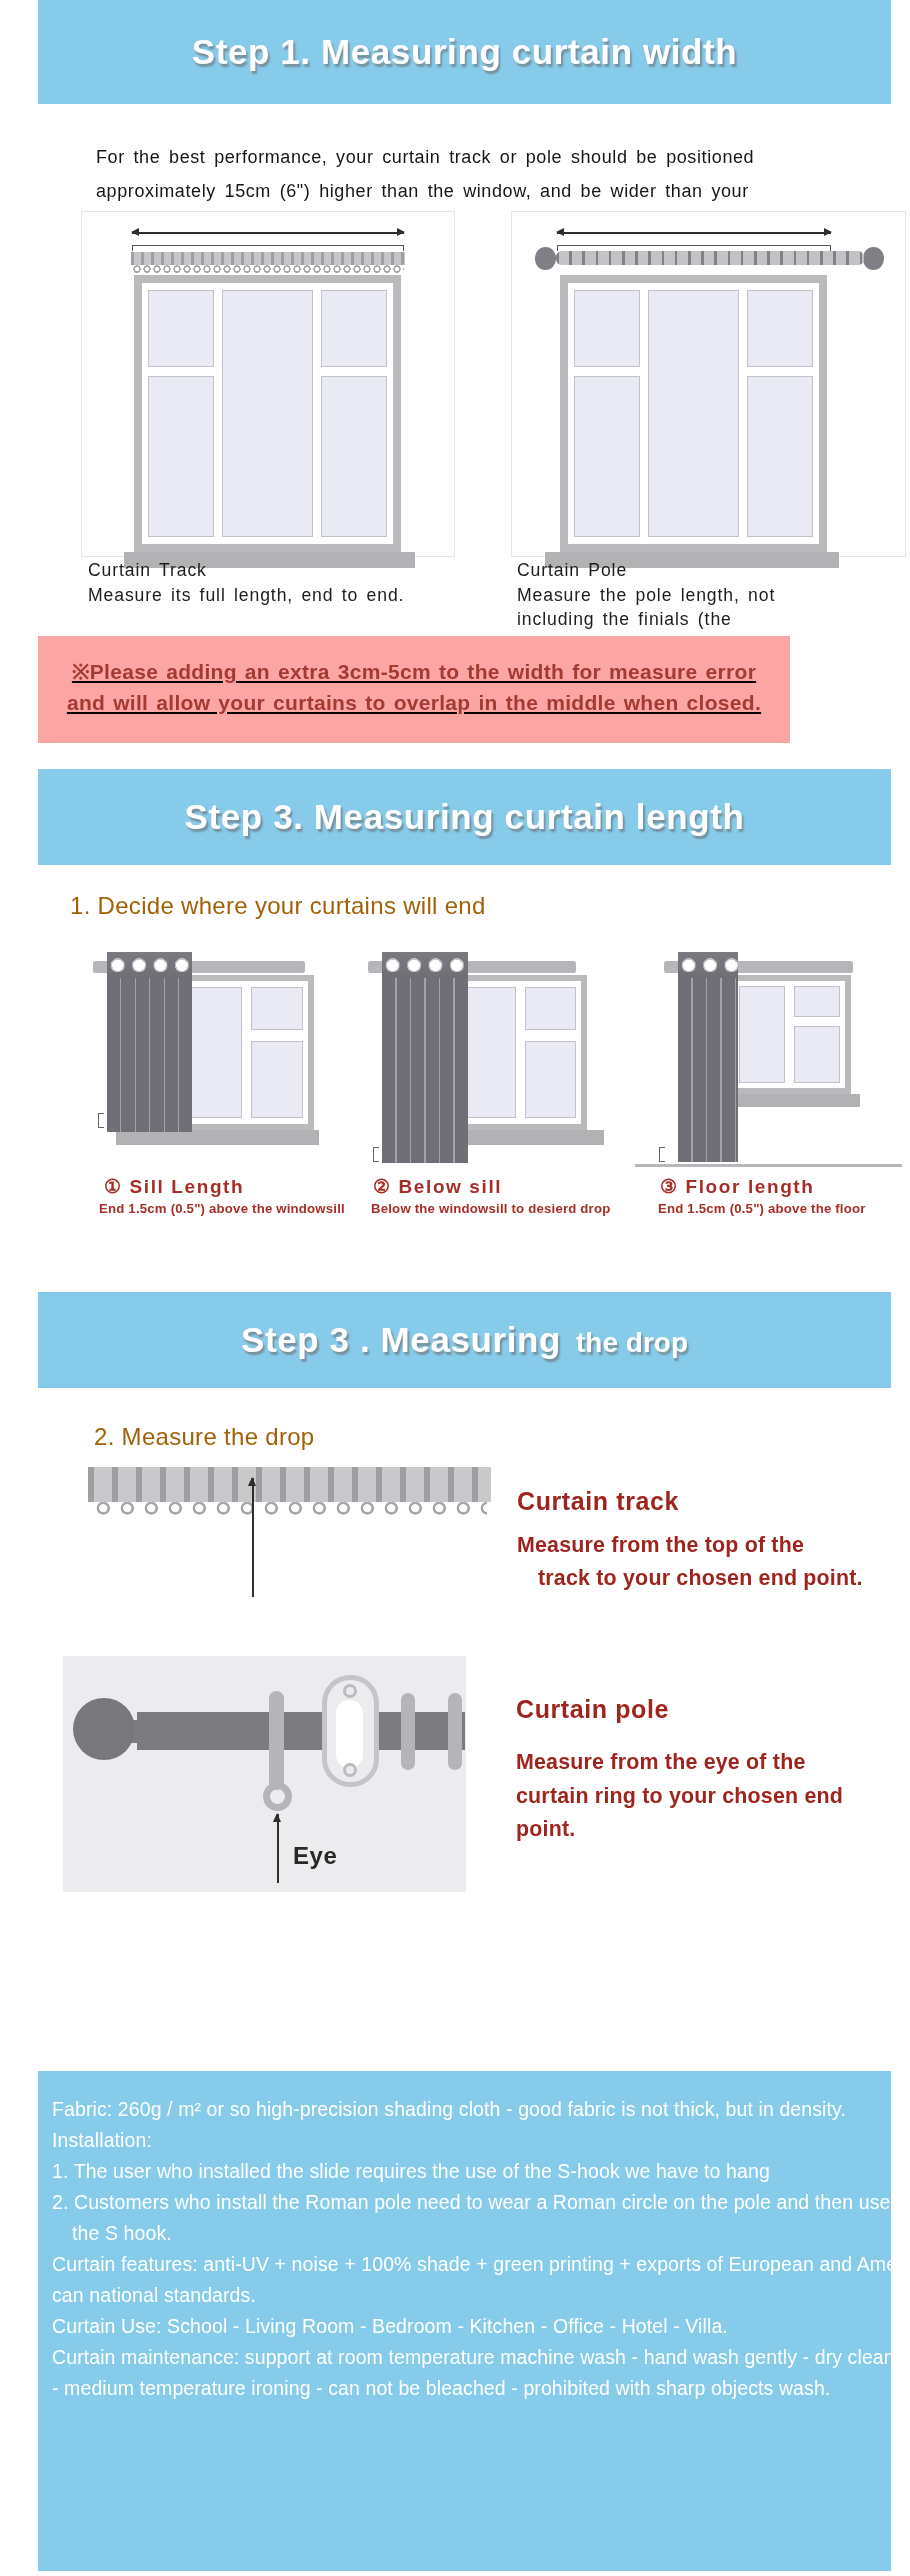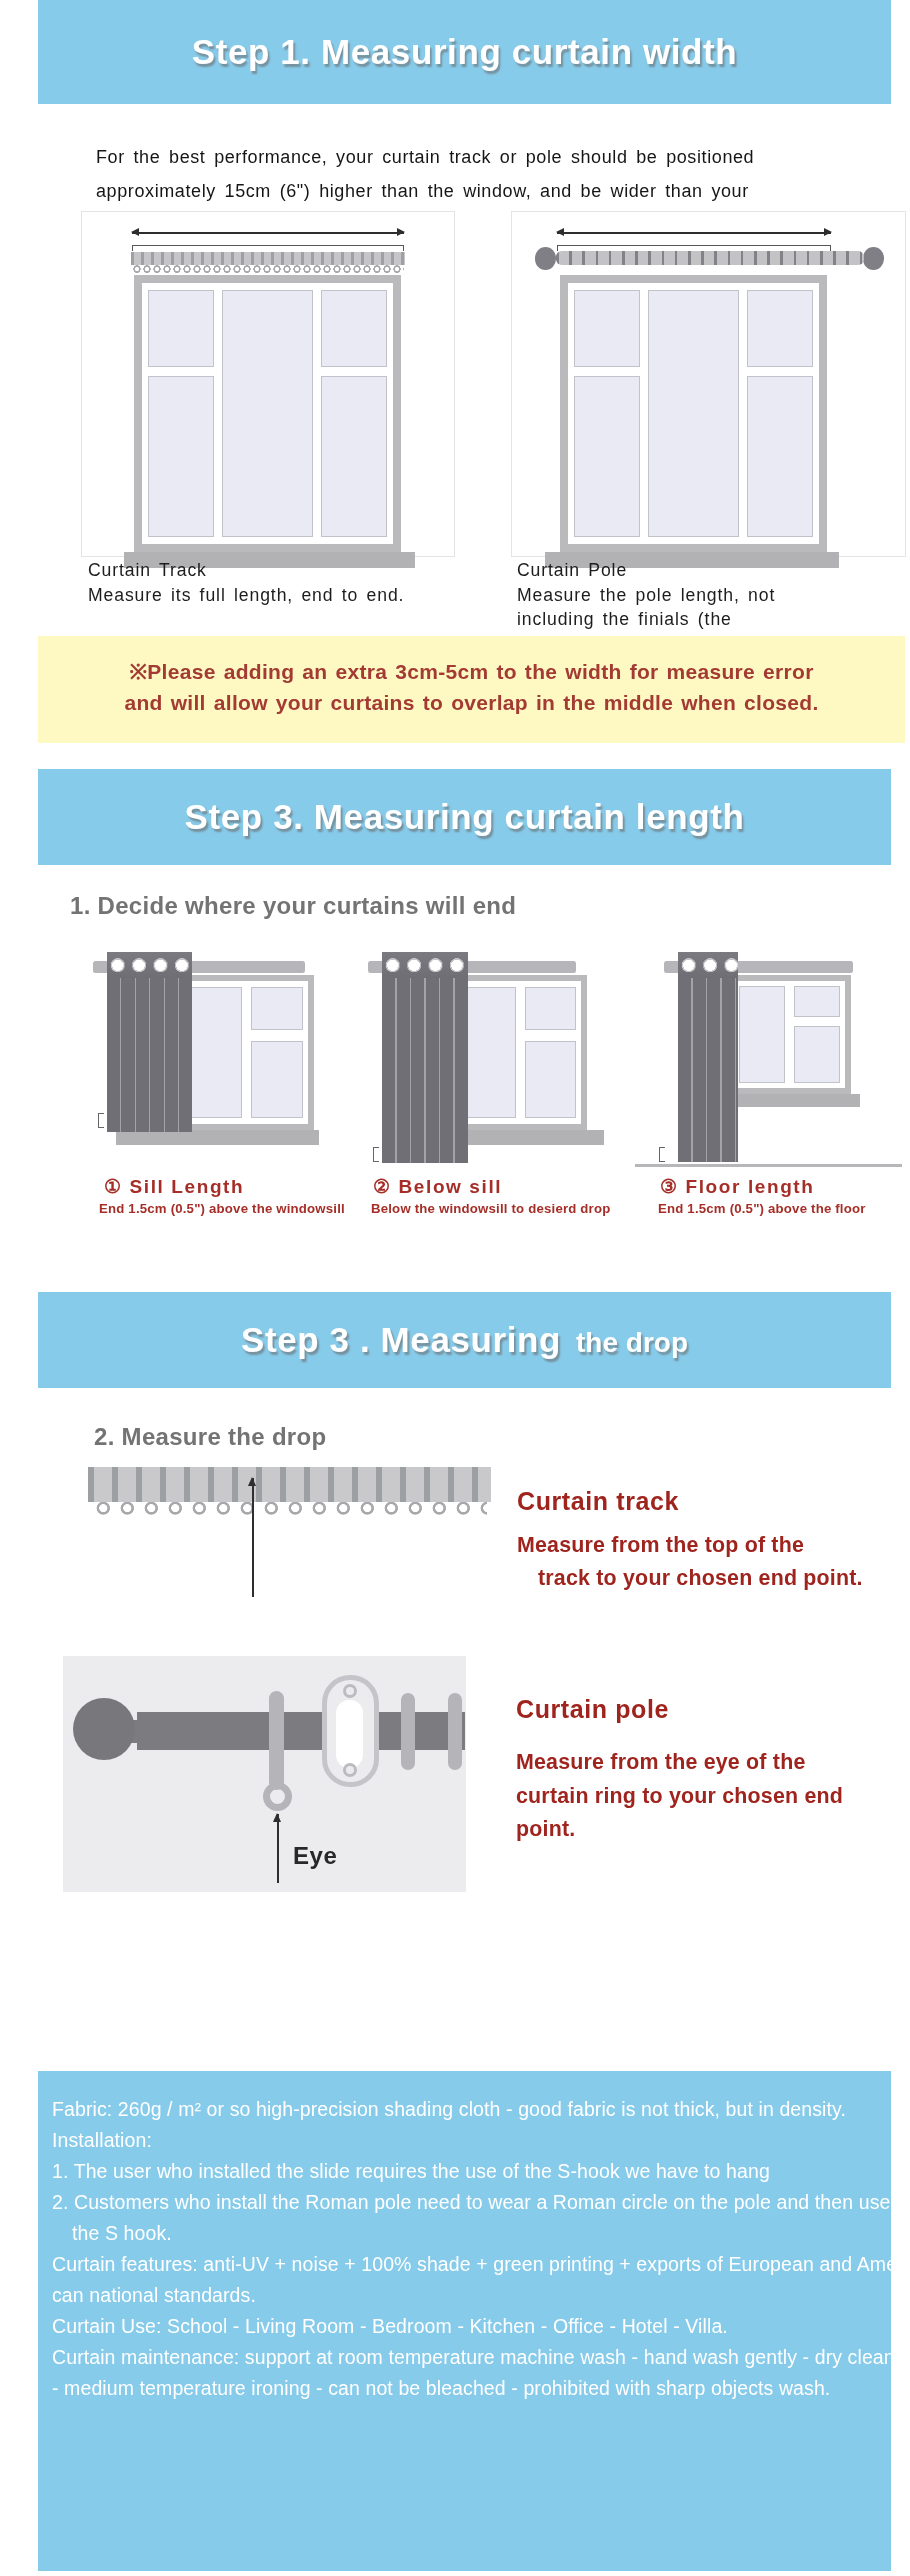--- a/index.html
+++ b/index.html
@@ -26,28 +26,29 @@
   
   .intro {
     color:#161616; font-size:18px; line-height:34px;
     letter-spacing:0.6px; word-spacing:3.1px; white-space:nowrap;
   }
   .cap {
     color:#1d1d1d; font-size:17.6px; line-height:24.5px;
     letter-spacing:0.9px; word-spacing:2.5px; white-space:nowrap;
   }
   .warnbox {
-    position:absolute; left:38px; width:867px; background:#fef9c3;
+    position:absolute; left:38px; width:752px; background:#fca5a5;
     text-align:center;
+    text-decoration:underline;
   }
   .warnbox .wl {
     color:#a33a33; font-weight:bold; font-size:21px; line-height:31px;
     letter-spacing:0.3px; word-spacing:1.9px; white-space:nowrap;
   }
-  .blacksub { color:#737373; font-weight:bold; font-size:24px; letter-spacing:0.3px; white-space:nowrap; }
+  .blacksub { color:#a16207; font-weight:normal; font-size:24px; letter-spacing:0.3px; white-space:nowrap; }
   .redhead { color:#9f241e; font-weight:bold; font-size:25px; letter-spacing:0.6px; white-space:nowrap; }
   .redbody { color:#9f241e; font-weight:bold; font-size:21.4px; letter-spacing:0.2px; white-space:nowrap; }
   .opt-head { color:#a52f28; font-weight:bold; font-size:19px; letter-spacing:1.6px; white-space:nowrap; }
   .opt-sub  { color:#a52f28; font-weight:bold; font-size:13.2px; letter-spacing:0.2px; white-space:nowrap; }
 
   
   .harrow { position:absolute; height:1.9px; background:#2e2e2e; }
   .harrow::before { content:""; position:absolute; left:-0.6px; top:-3.8px;
     border-top:4.4px solid transparent; border-bottom:4.4px solid transparent; border-right:8.8px solid #2e2e2e; }
   .harrow::after { content:""; position:absolute; right:-0.6px; top:-3.8px;

